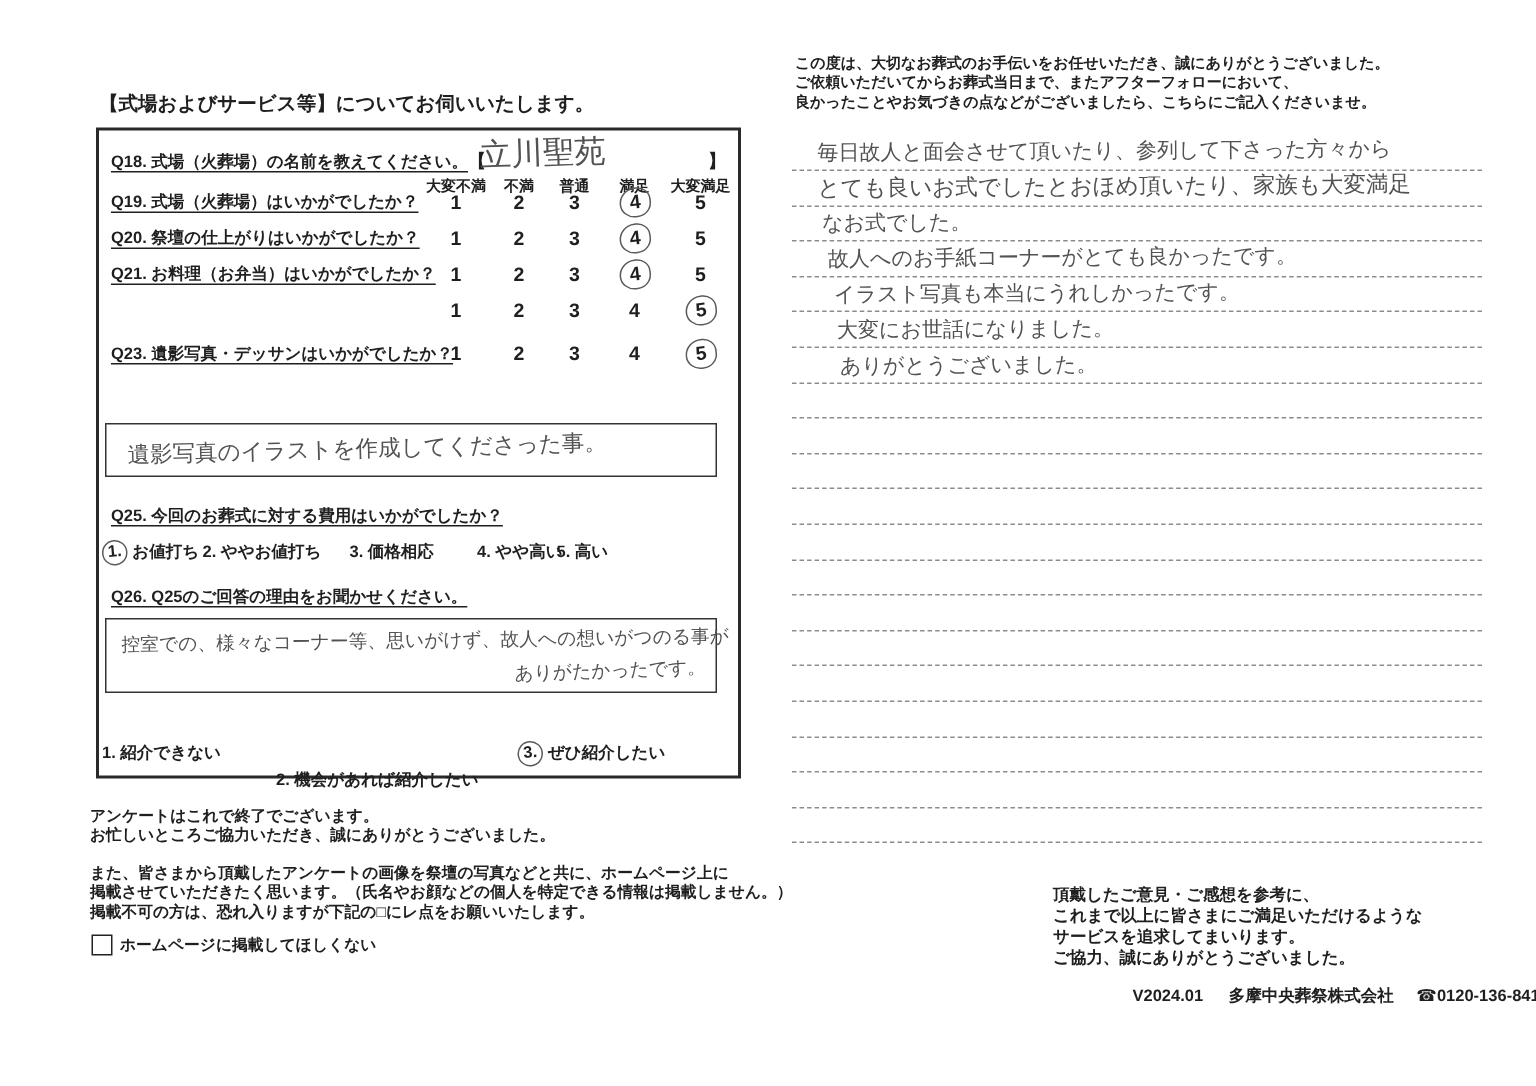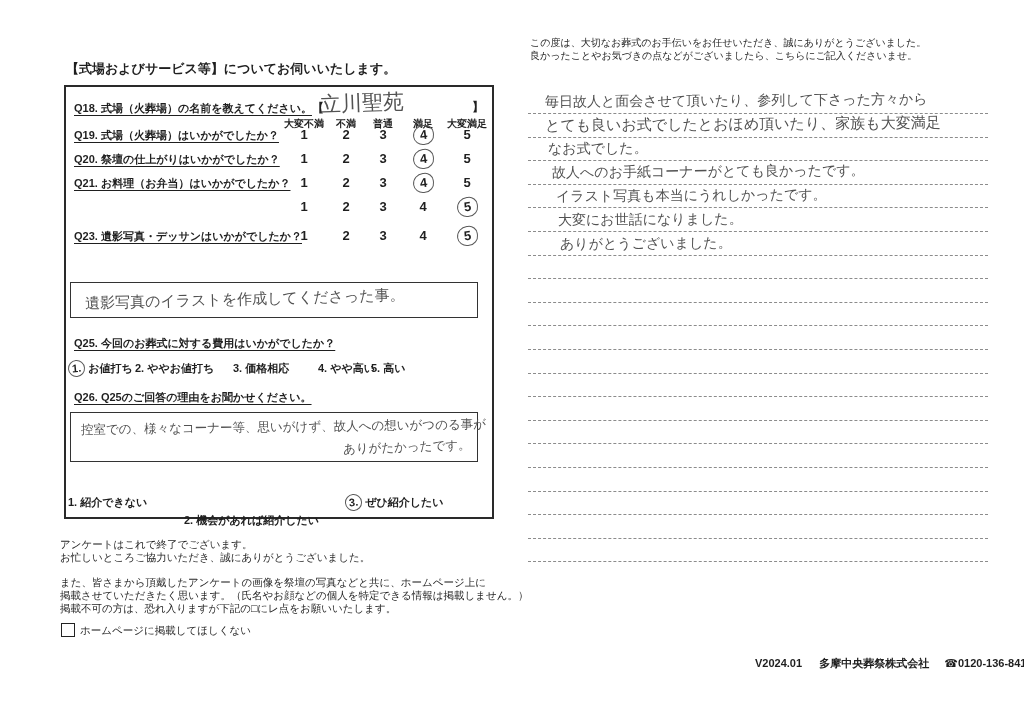--- a/index.html
+++ b/index.html
@@ -23,21 +23,21 @@
   .hand-circle{display:inline-block;box-sizing:border-box;min-width:21px;height:20px;line-height:17px;
     border:1.6px solid #5a5a5a;border-radius:55% 45% 50% 50%;transform:rotate(-7deg);margin-top:1px;}
   
   .answer-box{border:1.5px solid #333;box-sizing:border-box;}
   
   .option-row{position:absolute;height:20px;line-height:20px;}
   .option-item{position:absolute;top:0;font-size:11px;font-weight:bold;white-space:nowrap;}
   .option-item .num-circle{display:inline-block;box-sizing:border-box;border:1.5px solid #5a5a5a;border-radius:50%;
     padding:0 3px;transform:rotate(-5deg);line-height:15px;}
   
-  .small-print{font-size:10.5px;font-weight:normal;line-height:13px;white-space:nowrap;}
+  .small-print{font-size:10.5px;font-weight:bold;line-height:13px;white-space:nowrap;}
   .checkbox{width:14px;height:14px;border:1.6px solid #222;box-sizing:border-box;background:#fff;}
   
   .ruled-line{position:absolute;left:528px;width:460px;height:0;border-top:1.5px dashed #8c8c8c;}
   .hw-line{position:absolute;font-size:14px;color:#525252;white-space:nowrap;transform:rotate(-0.4deg);}
   .footer-line{font-size:11px;font-weight:bold;white-space:nowrap;}
 </style>
 </head>
 <body>
 
 <div class="page">
@@ -138,20 +138,21 @@
       <div class="small-print">掲載不可の方は、恐れ入りますが下記の□にレ点をお願いいたします。</div>
     </div>
 
   <div class="abs" style="left:61px;top:622px;height:16px;">
     <span class="checkbox abs" style="left:0;top:1px;"></span>
     <span class="small-print abs" style="left:19px;top:2px;">ホームページに掲載してほしくない</span>
   </div>
 
   <div class="abs" style="left:530px;top:36px;" id="comments-intro">
       <div class="small-print" style="font-size: 10px;">この度は、大切なお葬式のお手伝いをお任せいただき、誠にありがとうございました。</div>
+      <div class="small-print" style="font-size: 10px;">ご依頼いただいてからお葬式当日まで、またアフターフォローにおいて、</div>
       <div class="small-print" style="font-size: 10px;">良かったことやお気づきの点などがございましたら、こちらにご記入くださいませ。</div>
     </div>
 
   <div id="ruled-lines">
       <div class="ruled-line" style="top: 113px;"></div>
       <div class="ruled-line" style="top: 136.6px;"></div>
       <div class="ruled-line" style="top: 160.2px;"></div>
       <div class="ruled-line" style="top: 183.8px;"></div>
       <div class="ruled-line" style="top: 207.4px;"></div>
       <div class="ruled-line" style="top: 231px;"></div>
@@ -173,20 +174,26 @@
   <div id="handwritten-comments">
       <div class="hw-line" style="left: 545px; top: 92px; font-size: 14px;">毎日故人と面会させて頂いたり、参列して下さった方々から</div>
       <div class="hw-line" style="left: 545px; top: 115px; font-size: 15px;">とても良いお式でしたとおほめ頂いたり、家族も大変満足</div>
       <div class="hw-line" style="left: 548px; top: 140px; font-size: 14px;">なお式でした。</div>
       <div class="hw-line" style="left: 552px; top: 163px; font-size: 14px;">故人へのお手紙コーナーがとても良かったです。</div>
       <div class="hw-line" style="left: 556px; top: 187px; font-size: 14px;">イラスト写真も本当にうれしかったです。</div>
       <div class="hw-line" style="left: 558px; top: 211px; font-size: 14px;">大変にお世話になりました。</div>
       <div class="hw-line" style="left: 560px; top: 235px; font-size: 14px;">ありがとうございました。</div>
     </div>
 
+  <div class="abs" style="left:702px;top:590px;" id="comments-closing">
+      <div class="small-print" style="font-size: 11px; line-height: 14px;">頂戴したご意見・ご感想を参考に、</div>
+      <div class="small-print" style="font-size: 11px; line-height: 14px;">これまで以上に皆さまにご満足いただけるような</div>
+      <div class="small-print" style="font-size: 11px; line-height: 14px;">サービスを追求してまいります。</div>
+      <div class="small-print" style="font-size: 11px; line-height: 14px;">ご協力、誠にありがとうございました。</div>
+    </div>
 
   <div class="abs footer-line" style="left:755px;top:656px;">
     <span>V2024.01</span>
     <span style="margin-left:14px;">多摩中央葬祭株式会社</span>
     <span style="margin-left:12px;">☎</span><span>0120-136-841</span>
   </div>
 
 </div>
 
 </body></html>

